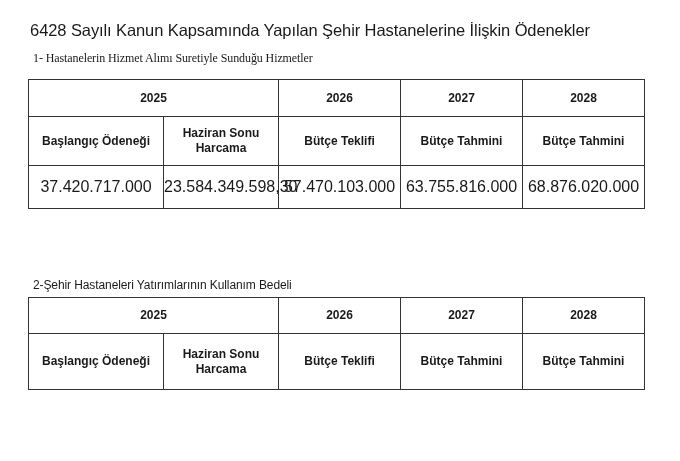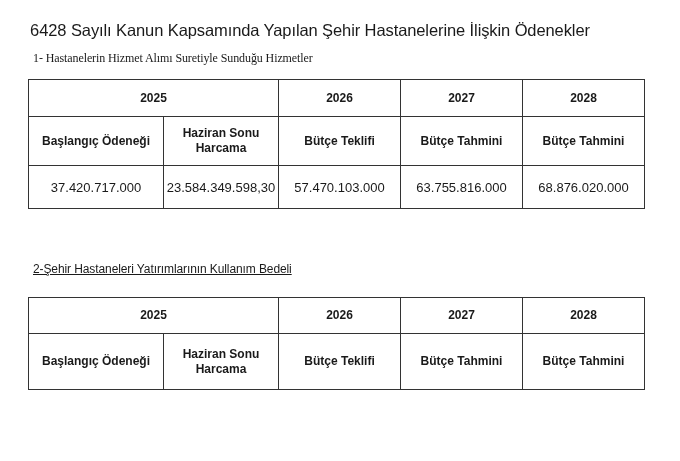--- a/index.html
+++ b/index.html
@@ -6,21 +6,21 @@
   body { width:680px; height:461px; position:relative; overflow:hidden;
          font-family:"Liberation Sans", sans-serif; color:#1a1a1a; }
   .title { position:absolute; left:0; width:620px; top:21px; text-align:center;
            font-size:16.5px; letter-spacing:-0.1px; }
   .section { position:absolute; left:33px; font-size:12px; letter-spacing:-0.1px; }
   table.data { position:absolute; left:28px; width:616px; border-collapse:collapse;
                table-layout:fixed; }
   table.data td { border:1.6px solid #333; text-align:center; vertical-align:middle;
                   font-size:12.5px; padding:0; }
   table.data td.hdr { font-weight:bold; font-size:12px; line-height:15px; }
-  table.data td.val { font-size:13px; }
+  table.data td.val { font-size:16px; }
 </style>
 </head>
 <body>
 
 <div class="title">6428 Sayılı Kanun Kapsamında Yapılan Şehir Hastanelerine İlişkin Ödenekler</div>
 
 <div class="section" style="top:51px;font-family:Liberation Serif, serif;">1- Hastanelerin Hizmet Alımı Suretiyle Sunduğu Hizmetler</div>
 <table class="data" style="top:79px;">
   <colgroup>
     <col style="width:135px">
@@ -49,21 +49,21 @@
   <tr style="height:43px">
     <td class="val">37.420.717.000</td>
     <td class="val">23.584.349.598,30</td>
     <td class="val">57.470.103.000</td>
     <td class="val">63.755.816.000</td>
     <td class="val">68.876.020.000</td>
   </tr>
 </tbody>
   </table>
 
-<div class="section" style="top:262px;text-decoration:underline;">2-Şehir Hastaneleri Yatırımlarının Kullanım Bedeli</div>
+<div class="section" style="top:278px;">2-Şehir Hastaneleri Yatırımlarının Kullanım Bedeli</div>
 <table class="data" style="top:297px;">
   <colgroup>
     <col style="width:135px">
       <col style="width:115px">
       <col style="width:122px">
       <col style="width:122px">
       <col style="width:122px">
   </colgroup>
   <tbody>
       <tr style="height:36px">

